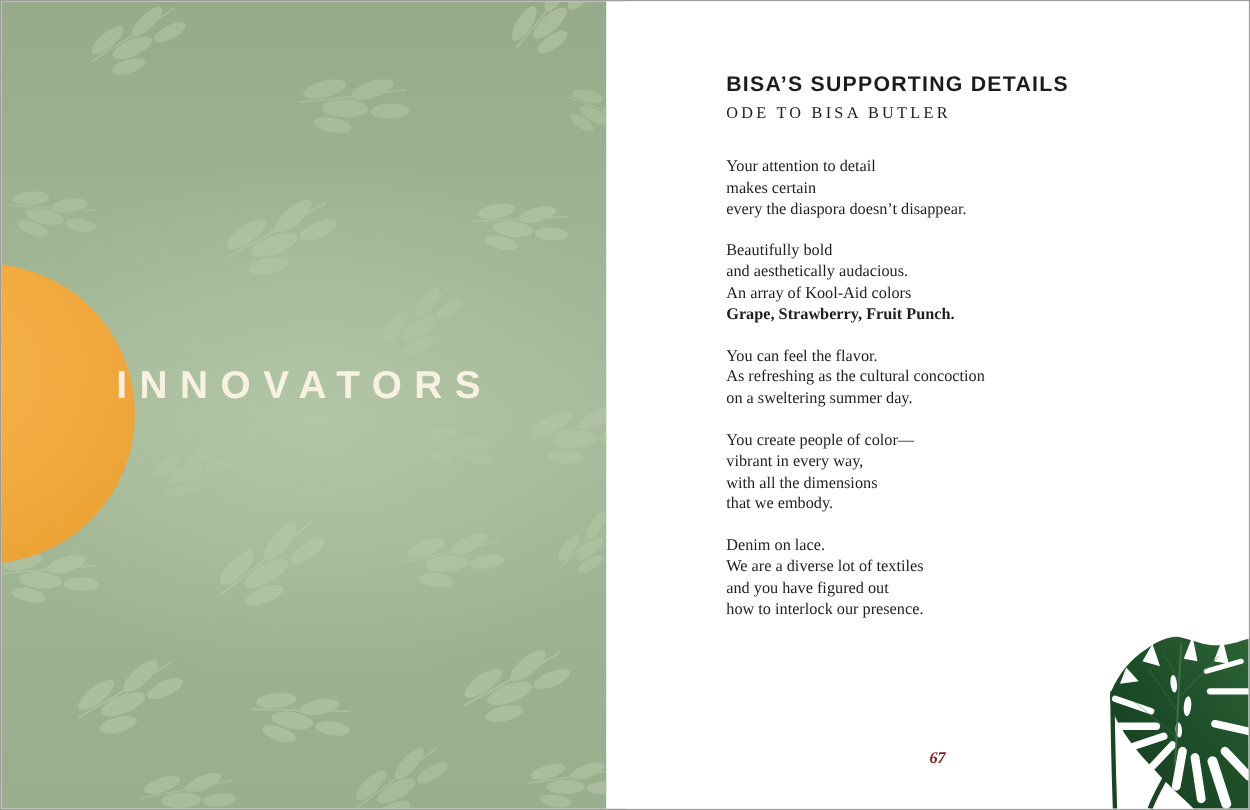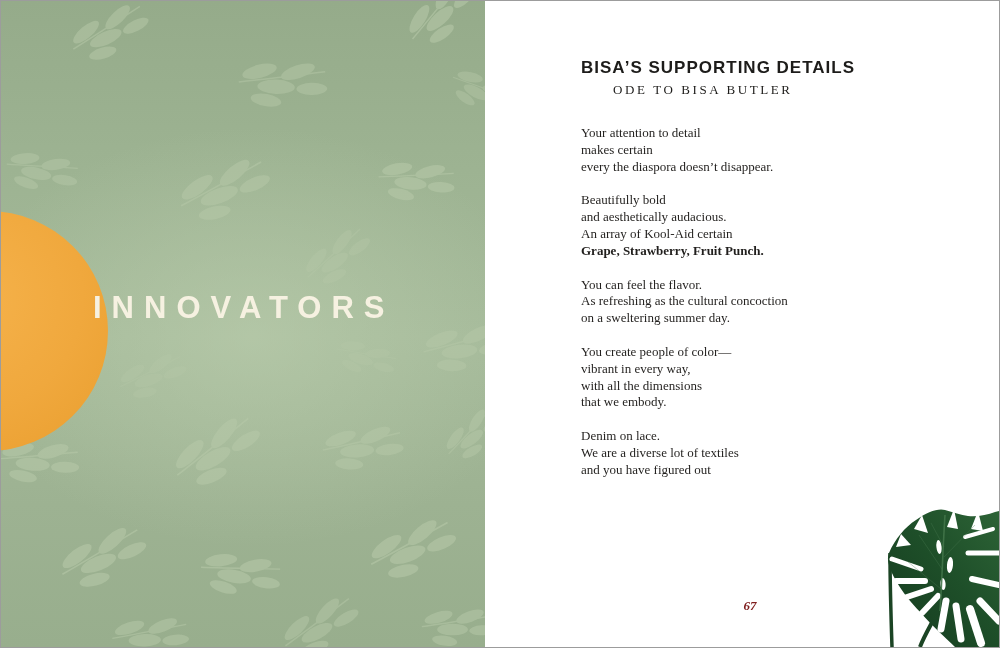--- a/index.html
+++ b/index.html
@@ -68,21 +68,20 @@
   }
   .poem-subtitle {
     position: absolute;
     left: 80px; top: 81px;
     font-family: "Liberation Serif", serif;
     font-weight: normal;
     font-size: 13px;
     letter-spacing: 2.6px;
     color: var(--ink, #26241f);
     white-space: nowrap;
-    margin-left: 32px;
   }
 
   .poem {
     position: absolute;
     left: 80px; top: 124px;
     width: 320px;
     font-size: 13px;
     line-height: 16.8px;
     color: var(--poem-text, #211f1d);
   }
@@ -158,38 +157,39 @@
 
     <div class="poem">
       <p class="stanza">
         <span class="poem-line">Your attention to detail</span>
         <span class="poem-line">makes certain</span>
         <span class="poem-line">every the diaspora doesn’t disappear.</span>
       </p>
       <p class="stanza">
         <span class="poem-line">Beautifully bold</span>
         <span class="poem-line">and aesthetically audacious.</span>
-        <span class="poem-line">An array of Kool-Aid certain</span>
+        <span class="poem-line">An array of Kool-Aid colors</span>
         <span class="poem-line bold">Grape, Strawberry, Fruit Punch.</span>
       </p>
       <p class="stanza">
         <span class="poem-line">You can feel the flavor.</span>
         <span class="poem-line">As refreshing as the cultural concoction</span>
         <span class="poem-line">on a sweltering summer day.</span>
       </p>
       <p class="stanza">
         <span class="poem-line">You create people of color—</span>
         <span class="poem-line">vibrant in every way,</span>
         <span class="poem-line">with all the dimensions</span>
         <span class="poem-line">that we embody.</span>
       </p>
       <p class="stanza">
         <span class="poem-line">Denim on lace.</span>
         <span class="poem-line">We are a diverse lot of textiles</span>
         <span class="poem-line">and you have figured out</span>
+        <span class="poem-line">how to interlock our presence.</span>
       </p>
     </div>
 
     <div class="page-number">67</div>
 
     <svg class="monstera" width="140" height="158" viewBox="0 0 140 158" aria-hidden="true">
       <defs>
         <linearGradient id="mg" x1="0" y1="1" x2="1" y2="0">
           <stop offset="0" stop-color="#143a1e"></stop>
           <stop offset="0.55" stop-color="#1e4f29"></stop>

